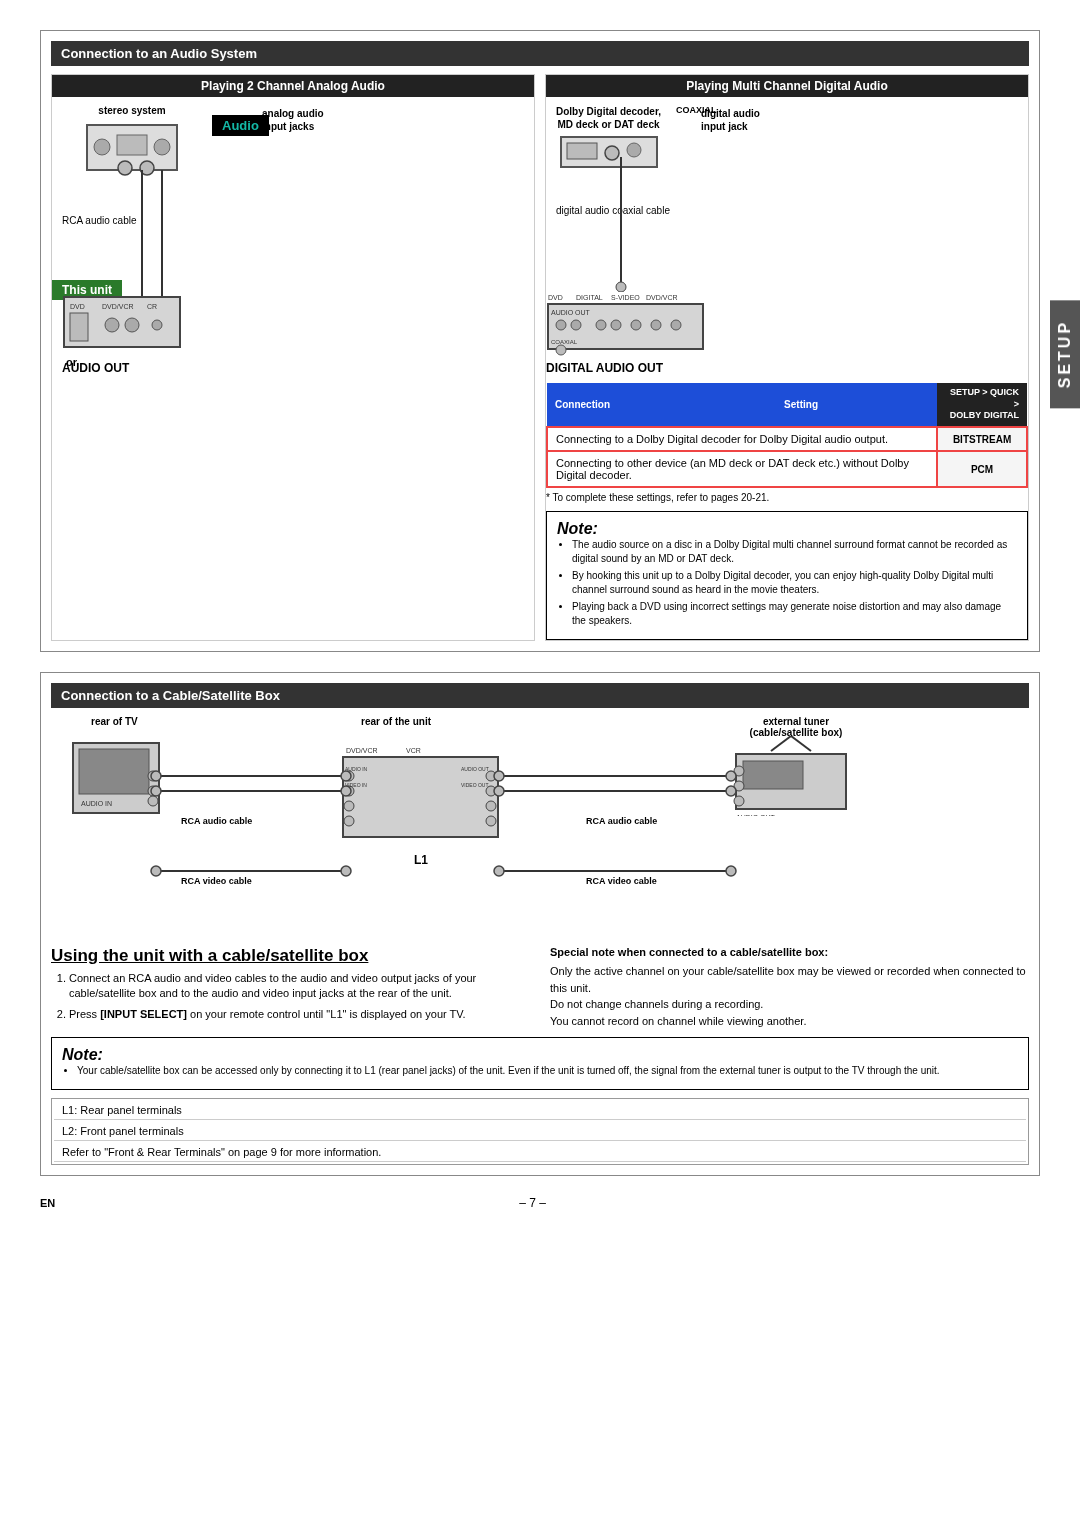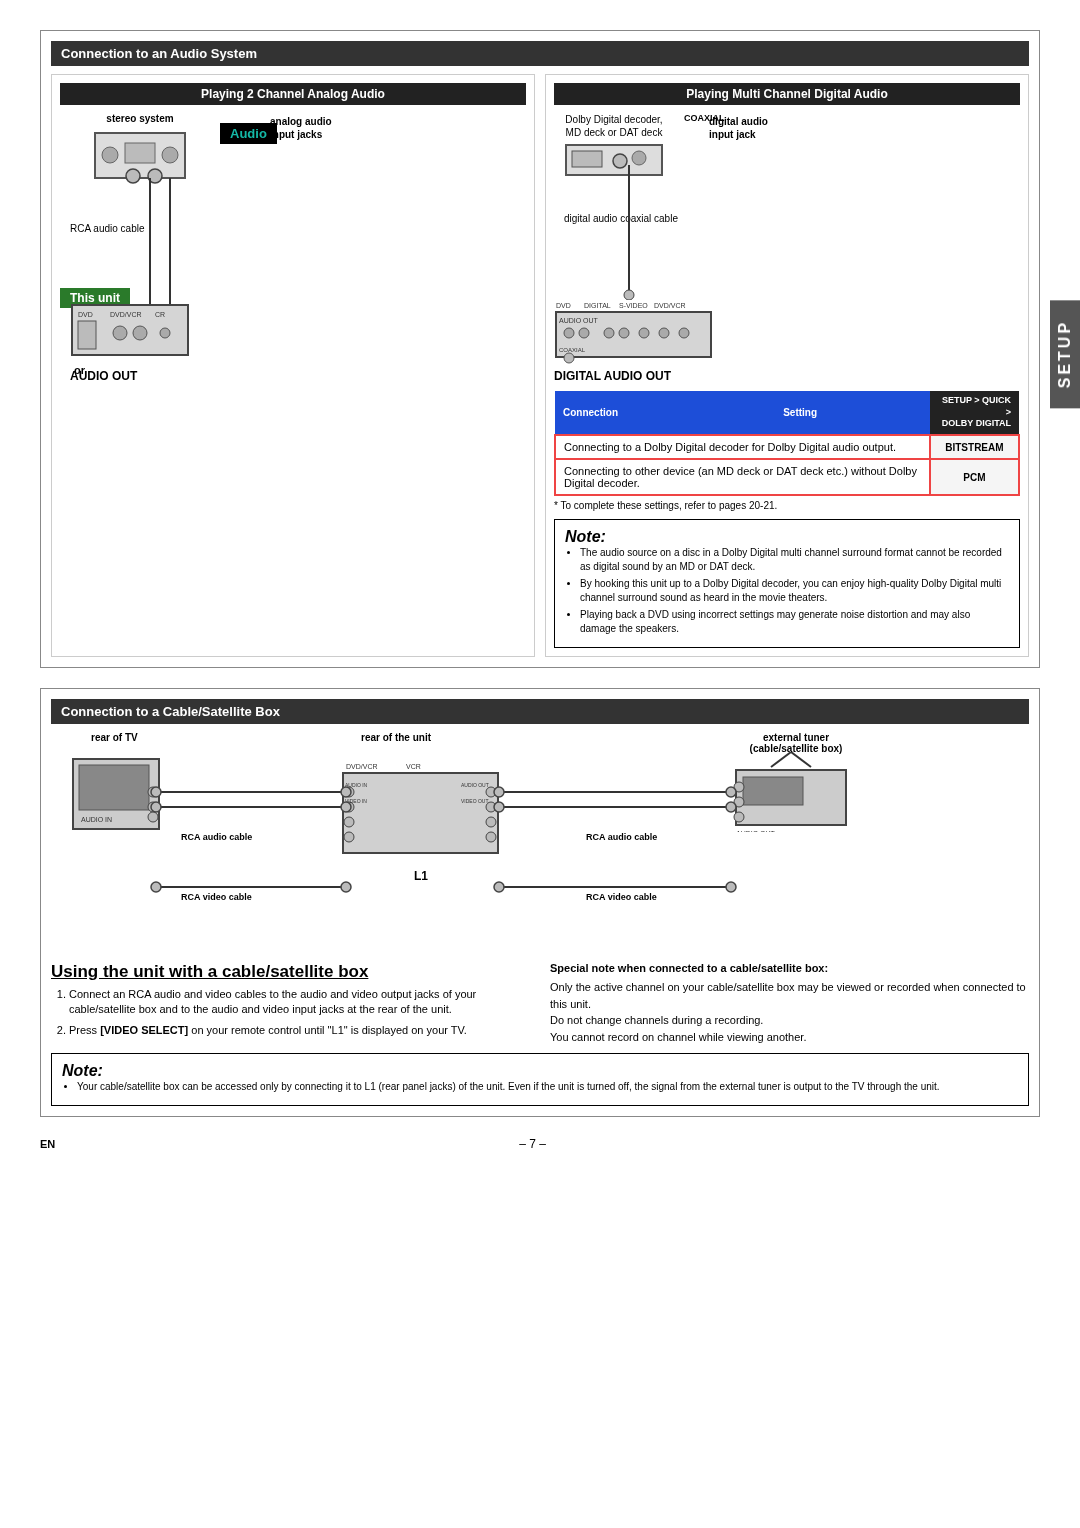--- a/index.html
+++ b/index.html
@@ -34,21 +34,20 @@
 
     
     .audio-columns {
       display: flex;
       gap: 10px;
     }
 
     .audio-col {
       flex: 1;
       border: 1px solid #ccc;
-      padding: 8px;
     }
 
     .col-header {
       background: #222;
       color: #fff;
       font-size: 12px;
       font-weight: bold;
       padding: 4px 8px;
       text-align: center;
       margin-bottom: 8px;
@@ -295,21 +294,21 @@
 
       </div>
     </div>
 
     <div class="audio-col">
       <div class="col-header">Playing Multi Channel Digital Audio</div>
 
       <div class="diagram-container" style="position:relative; height:270px;">
 
         <div style="position:absolute; top:0; left:10px; text-align:center;">
-          <div style="font-weight:normal; font-size:10px; line-height:1.3;">Dolby Digital decoder,<br>MD deck or DAT deck</div>
+          <div style="font-weight:bold; font-size:10px; line-height:1.3;">Dolby Digital decoder,<br>MD deck or DAT deck</div>
           <svg width="100" height="35" style="margin-top:4px;">
             <rect x="2" y="2" width="96" height="30" fill="#ddd" stroke="#555" stroke-width="2"></rect>
             <rect x="8" y="8" width="30" height="16" fill="#bbb" stroke="#555" stroke-width="1"></rect>
             <circle cx="75" cy="15" r="7" fill="#aaa" stroke="#666" stroke-width="1"></circle>
           </svg>
         </div>
 
         <div style="position:absolute; top:0; left:130px; font-weight:bold; font-size:9px;">COAXIAL</div>
 
         <div style="position:absolute; top:2px; left:155px; font-weight:bold; font-size:10px; line-height:1.3;">
@@ -491,40 +490,53 @@
       <circle cx="680" cy="155" r="5" fill="#bbb" stroke="#444" stroke-width="1.5"></circle>
     </svg>
 
   </div>
 
   <div class="instructions-area">
     <div class="instructions-left">
       <div class="instructions-title">Using the unit with a cable/satellite box</div>
       <ol>
         <li>Connect an RCA audio and video cables to the audio and video output jacks of your cable/satellite box and to the audio and video input jacks at the rear of the unit.</li>
-        <li>Press <strong>[VIDEO SELECT]</strong> on your remote control until "L1" is displayed on your TV.</li>
+        <li>Press <strong>[INPUT SELECT]</strong> on your remote control until "L1" is displayed on your TV.</li>
       </ol>
     </div>
     <div class="instructions-right">
       <div style="font-weight:bold; font-size:11px; margin-bottom:5px;">Special note when connected to a cable/satellite box:</div>
       <div style="font-size:11px; line-height:1.5;">
         <div>Only the active channel on your cable/satellite box may be viewed or recorded when connected to this unit.</div>
         <div>Do not change channels during a recording.</div>
         <div>You cannot record on channel while viewing another.</div>
       </div>
     </div>
   </div>
 
   <div class="note-box mt-8">
     <div class="note-italic">Note:</div>
     <ul>
       <li>Your cable/satellite box can be accessed only by connecting it to L1 (rear panel jacks) of the unit. Even if the unit is turned off, the signal from the external tuner is output to the TV through the unit.</li>
     </ul>
   </div>
 
+  <table class="terminal-table mt-8">
+    <tbody>
+      <tr>
+        <td>L1:   Rear panel terminals</td>
+      </tr>
+      <tr>
+        <td>L2:   Front panel terminals</td>
+      </tr>
+      <tr>
+        <td>Refer to "Front &amp; Rear Terminals" on page 9 for more information.</td>
+      </tr>
+    </tbody>
+  </table>
 
 </div>
 
 <div style="display:flex; justify-content:space-between; align-items:center; margin-top:10px;">
   <span class="en-label">EN</span>
   <span style="font-size:12px;">– 7 –</span>
   <span style="width:30px;"></span>
 </div>
 
 </body></html>

